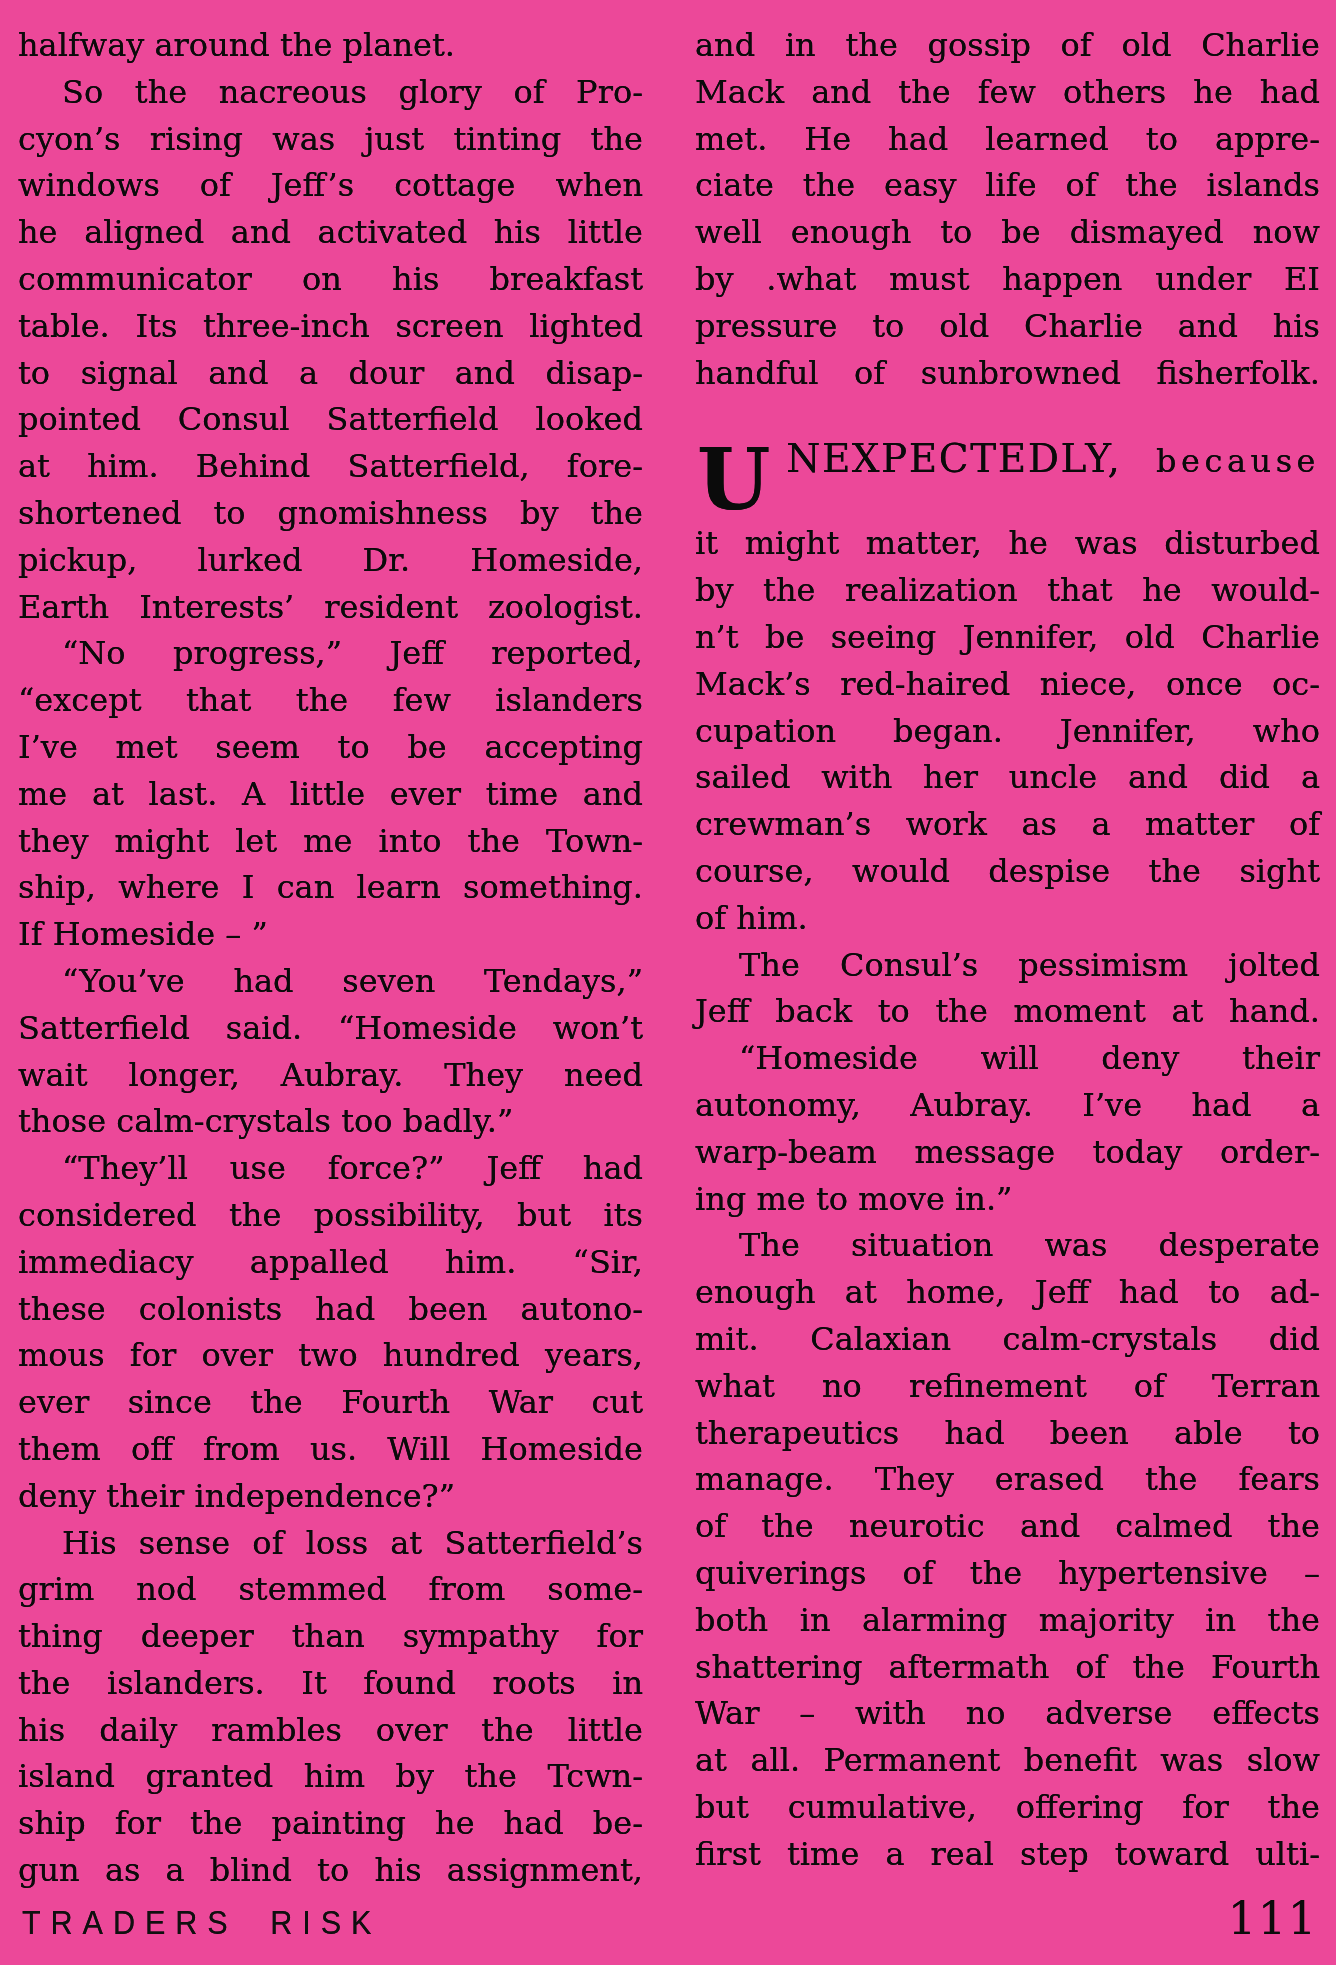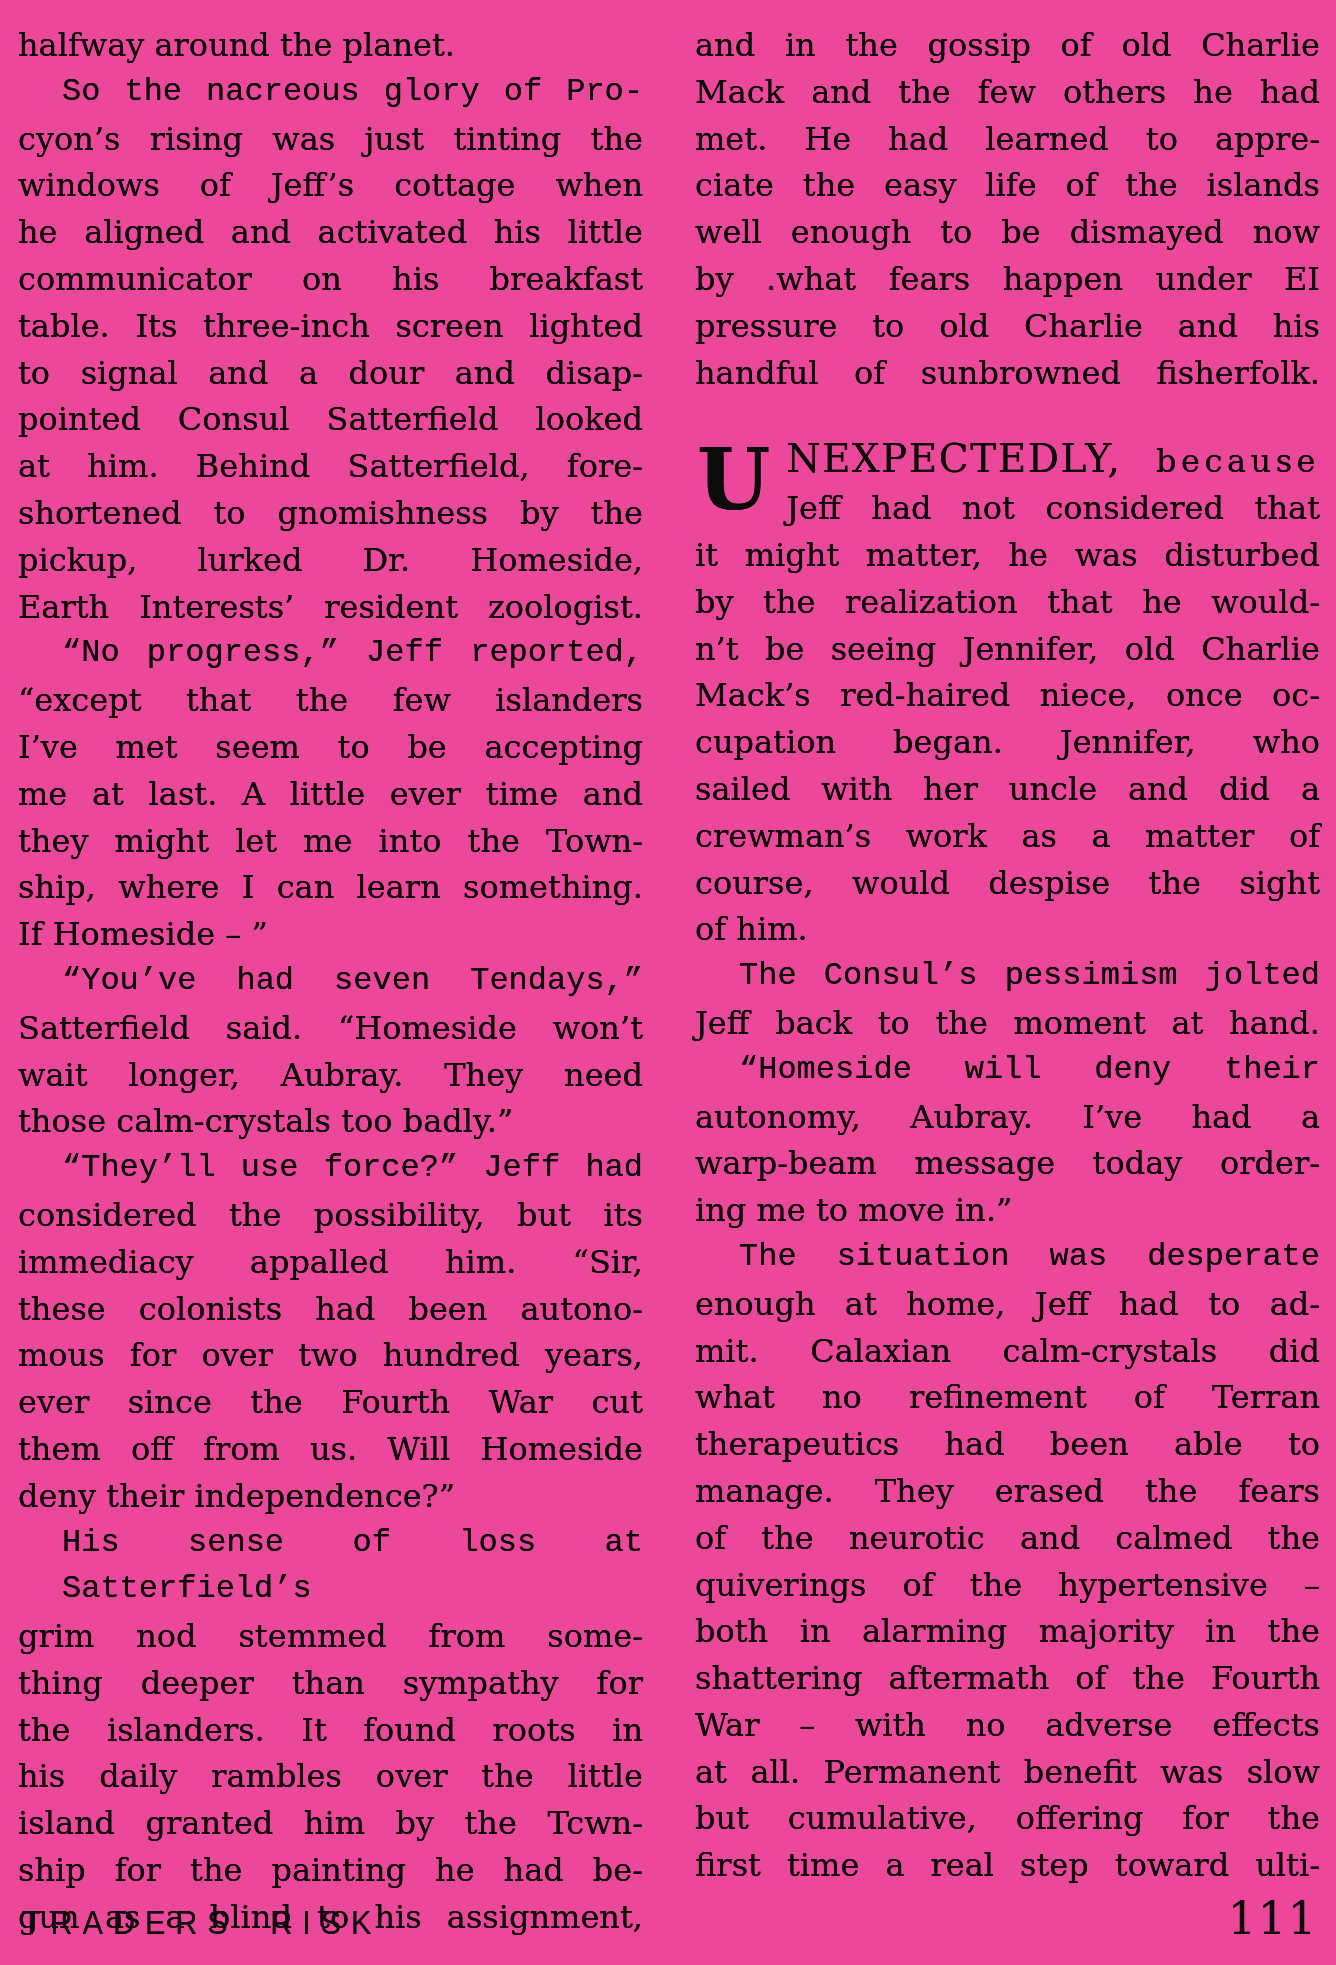--- a/index.html
+++ b/index.html
@@ -14,21 +14,21 @@
     display:grid; grid-template-columns:1fr 1fr; column-gap:52px;
   }
   .col { min-width:0; }
   .line {
     font-size:32px; line-height:46.8px;
     text-align:justify; text-align-last:justify;
     text-shadow:0 0 0.6px rgba(0,0,0,0.85);
     white-space:normal;
   }
   .line.end { text-align-last:left; }
-  .line.ind { padding-left:44px;font-family:Liberation Mono, monospace; }
+  .line.ind { padding-left:44px; }
   .section-gap { height:40px; }
   .dropcap-para { position:relative; }
   .dropcap {
     float:left; font-size:84px; line-height:80px; font-weight:bold;
     margin:4px 16px 0 2px; text-shadow:0 0 0.6px rgba(0,0,0,0.85);
   }
   .lead { font-size:39px; letter-spacing:1.5px; }
   .spread { letter-spacing:4.5px; }
   .clearer { clear:both; }
   .footer {
@@ -95,29 +95,28 @@
         <div class="line">gun as a blind to his assignment,</div>
       </div>
 
     <div class="col" id="col-right">
       <div id="right-before">
           <div class="line">and in the gossip of old Charlie</div>
           <div class="line">Mack and the few others he had</div>
           <div class="line">met. He had learned to appre-</div>
           <div class="line">ciate the easy life of the islands</div>
           <div class="line">well enough to be dismayed now</div>
-          <div class="line">by .what fears happen under EI</div>
+          <div class="line">by .what must happen under EI</div>
           <div class="line">pressure to old Charlie and his</div>
           <div class="line">handful of sunbrowned fisherfolk.</div>
         </div>
       <div class="section-gap"></div>
       <div class="dropcap-para">
         <span class="dropcap">U</span>
         <div class="line"><span class="lead">NEXPECTEDLY,</span> <span class="spread">because</span></div>
-        <div class="line">Jeff had not considered that</div>
       </div>
       <div id="right-after" class="clearer">
           <div class="line">it might matter, he was disturbed</div>
           <div class="line">by the realization that he would-</div>
           <div class="line">n’t be seeing Jennifer, old Charlie</div>
           <div class="line">Mack’s red-haired niece, once oc-</div>
           <div class="line">cupation began. Jennifer, who</div>
           <div class="line">sailed with her uncle and did a</div>
           <div class="line">crewman’s work as a matter of</div>
           <div class="line">course, would despise the sight</div>

